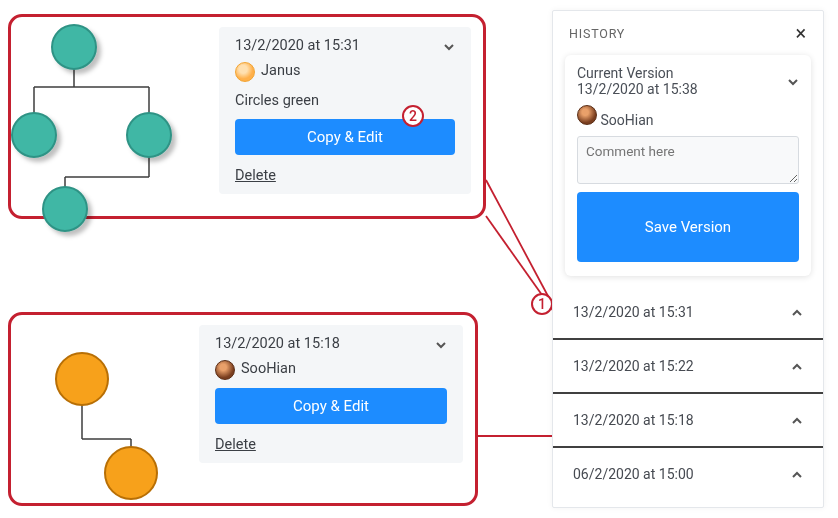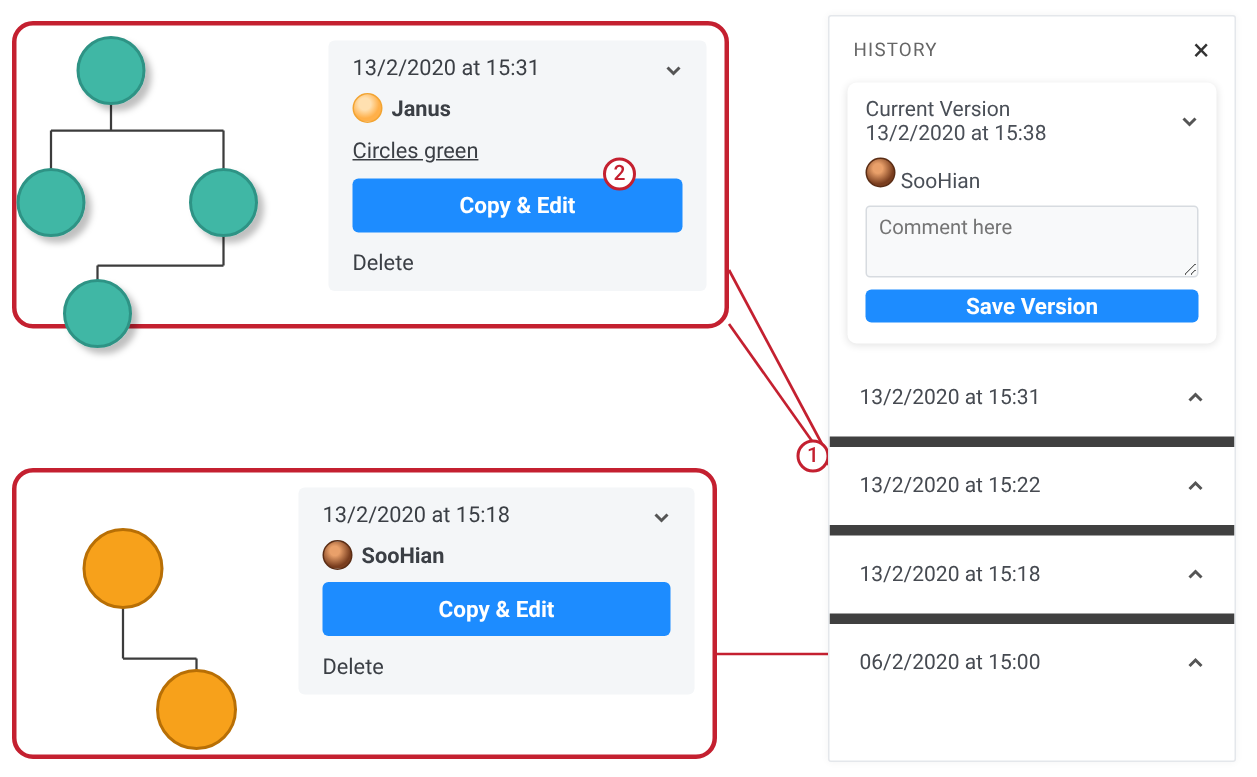--- a/index.html
+++ b/index.html
@@ -36,42 +36,42 @@
     border-radius: 4px;
     padding: 10px 16px 10px 16px;
     min-width: 0;
     display: flex;
     flex-direction: column;
     gap: 8px;
     font-size: 14.5px;
     color: #3b3f45;
   }
   .mini-panel .row-top { display: flex; justify-content: space-between; align-items: center; }
-  .mini-panel .user-row { display: flex; align-items: center; gap: 6px; font-weight: bold; }
+  .mini-panel .user-row { display: flex; gap: 6px; }
   .avatar {
     width: 20px; height: 20px; border-radius: 50%;
     display: inline-flex; align-items: center; justify-content: center;
     font-size: 11px; color: #fff;
   }
   .avatar.orange { background: radial-gradient(circle at 40% 35%, #ffe0b0 25%, #ffb04a 60%); border:1px solid #f2a432; }
   .avatar.dark   { background: radial-gradient(circle at 40% 35%, #e9a06a 20%, #7a3e1f 65%); border:1px solid #5a2d15; }
 
-  .comment { padding: 2px 0 2px 0; text-decoration: underline; }
+  .comment { padding: 2px 0 2px 0; }
   .btn-primary {
     background: #1d8cff;
     color: #fff;
     text-align: center;
     border-radius: 4px;
     padding: 9px 0;
-    font-weight: 700;
+    font-weight: 400;
     font-size: 15px;
     cursor: pointer;
     user-select: none;
   }
-  .delete { padding-top: 4px; cursor: pointer; }
+  .delete { padding-top: 4px; cursor: pointer; text-decoration: underline; }
 
   .chev {
     width: 12px; height: 12px; display:inline-block;
     transform: rotate(0deg);
   }
   .chev svg { width:100%; height:100%; stroke:#555; stroke-width:2; fill:none; }
 
   
   .marker {
     position: absolute;
@@ -121,27 +121,27 @@
     resize: vertical;
     min-height: 48px;
     border: 1px solid #d7dbe0;
     background: #f8f9fa;
     border-radius: 3px;
     padding: 6px 8px;
     font-family: inherit;
     font-size: 13.5px;
     color:#000000;
   }
-  .current-card .btn-primary { padding: 2px 0; }
+  .current-card .btn-primary { padding: 26px 0; }
 
   .history-list { flex:1; overflow:auto; }
   .history-item {
     display:flex; justify-content:space-between; align-items:center;
     padding: 18px 20px;
-    border-top: 7px solid #404040;
+    border-top: 2px solid #404040;
     cursor:pointer;
   }
   .history-item:first-child { border-top:none; }
   .history-item .label { color:#464a51; }
 
   .up-caret svg { transform: rotate(180deg); }
 </style>
 </head>
 <body>
 

